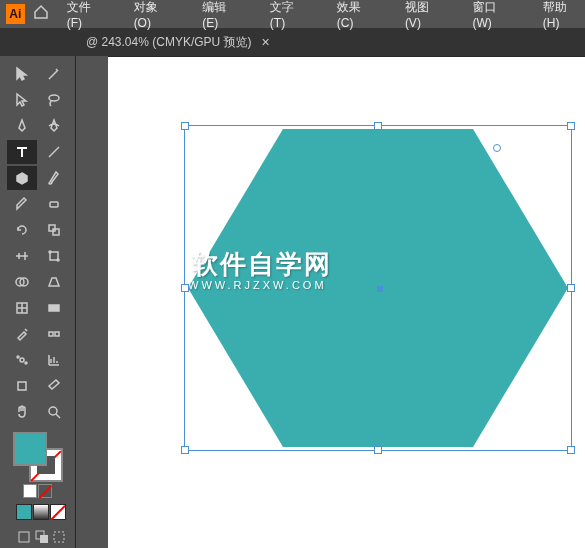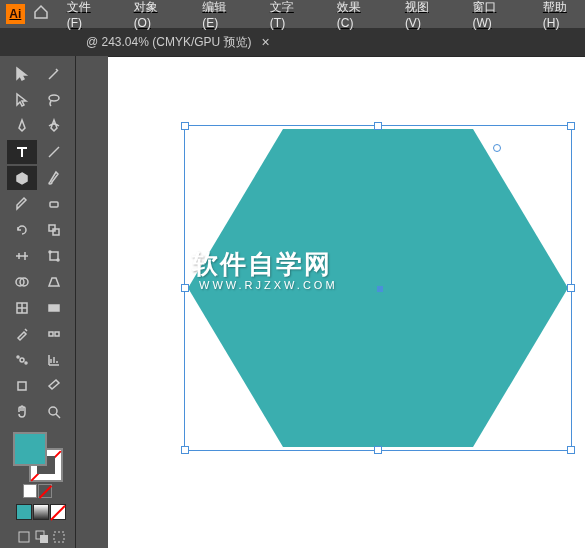--- a/index.html
+++ b/index.html
@@ -1,18 +1,18 @@
 <!DOCTYPE html>
 <html><head>
 <meta charset="utf-8">
 <style>
 * { margin: 0; padding: 0; box-sizing: border-box; font-family: "Microsoft YaHei", sans-serif; }
 body { background: #535353; width: 585px; height: 548px; overflow: hidden; }
 
-.menubar { height: 28px; background: #535353; display: flex; align-items: center; padding-left: 6px; text-decoration: underline; }
+.menubar { height: 28px; background: #535353; display: flex; align-items: center; padding-left: 6px; }
 .ai-logo { width: 20px; height: 20px; background: #ff7c00; display: flex; align-items: center; justify-content: center; font-weight: bold; font-size: 12px; color: #2a0c00; margin-right: 8px; }
 .home-icon { color: #ccc; margin-right: 12px; }
 .menu-items { display: flex; gap: 20px; }
 .menu-item { color: #e8e8e8; font-size: 12px; padding: 4px 6px; cursor: pointer; }
 
 .tab-bar { height: 28px; background: #333333; display: flex; align-items: center; padding-left: 78px; }
 .tab { color: #ccc; font-size: 12px; padding: 0 8px; display: flex; align-items: flex-start; gap: 10px; }
 .tab-close { color: #ccc; cursor: pointer; font-size: 14px; }
 
 .workspace { display: flex; height: 492px; gap: 32px; }
@@ -49,21 +49,21 @@
 .handle.ml { top: 50%; left: -4px; margin-top: -4px; }
 .handle.mr { top: 50%; right: -4px; margin-top: -4px; }
 .handle.bl { bottom: -4px; left: -4px; }
 .handle.bm { bottom: -4px; left: 50%; margin-left: -4px; }
 .handle.br { bottom: -4px; right: -4px; }
 .rot-handle { position: absolute; width: 8px; height: 8px; border: 1px solid #4a90d9; border-radius: 50%; background: #fff; top: 50%; right: -28px; margin-top: -4px; transform: rotate(45deg); }
 .center-point { position: absolute; width: 6px; height: 6px; background: #4a90d9; top: 160px; left: 192px; }
 .small-circle { position: absolute; width: 8px; height: 8px; border: 1px solid #4a90d9; border-radius: 50%; top: 18px; right: 70px; }
 
 .watermark { position: absolute; top: 190px; left: 84px; color: #fff; font-size: 26px; font-weight: bold; text-shadow: 1px 1px 2px rgba(0,0,0,0.3); letter-spacing: 2px; }
-.watermark-sub { position: absolute; top: 222px; left: 91px; color: #fff; font-size: 11px; letter-spacing: 3px; text-shadow: 1px 1px 2px rgba(0,0,0,0.3); }
+.watermark-sub { position: absolute; top: 222px; left: 80px; color: #fff; font-size: 11px; letter-spacing: 3px; text-shadow: 1px 1px 2px rgba(0,0,0,0.3); }
 </style>
 </head>
 <body>
 
 <div class="menubar">
   <div class="ai-logo">Ai</div>
   <span class="home-icon">
     <svg width="16" height="16" viewBox="0 0 16 16">
         <path d="M2 8 L8 2 L14 8 L14 14 L2 14 Z" fill="none" stroke="#ccc" stroke-width="1.5"></path>
       </svg>

